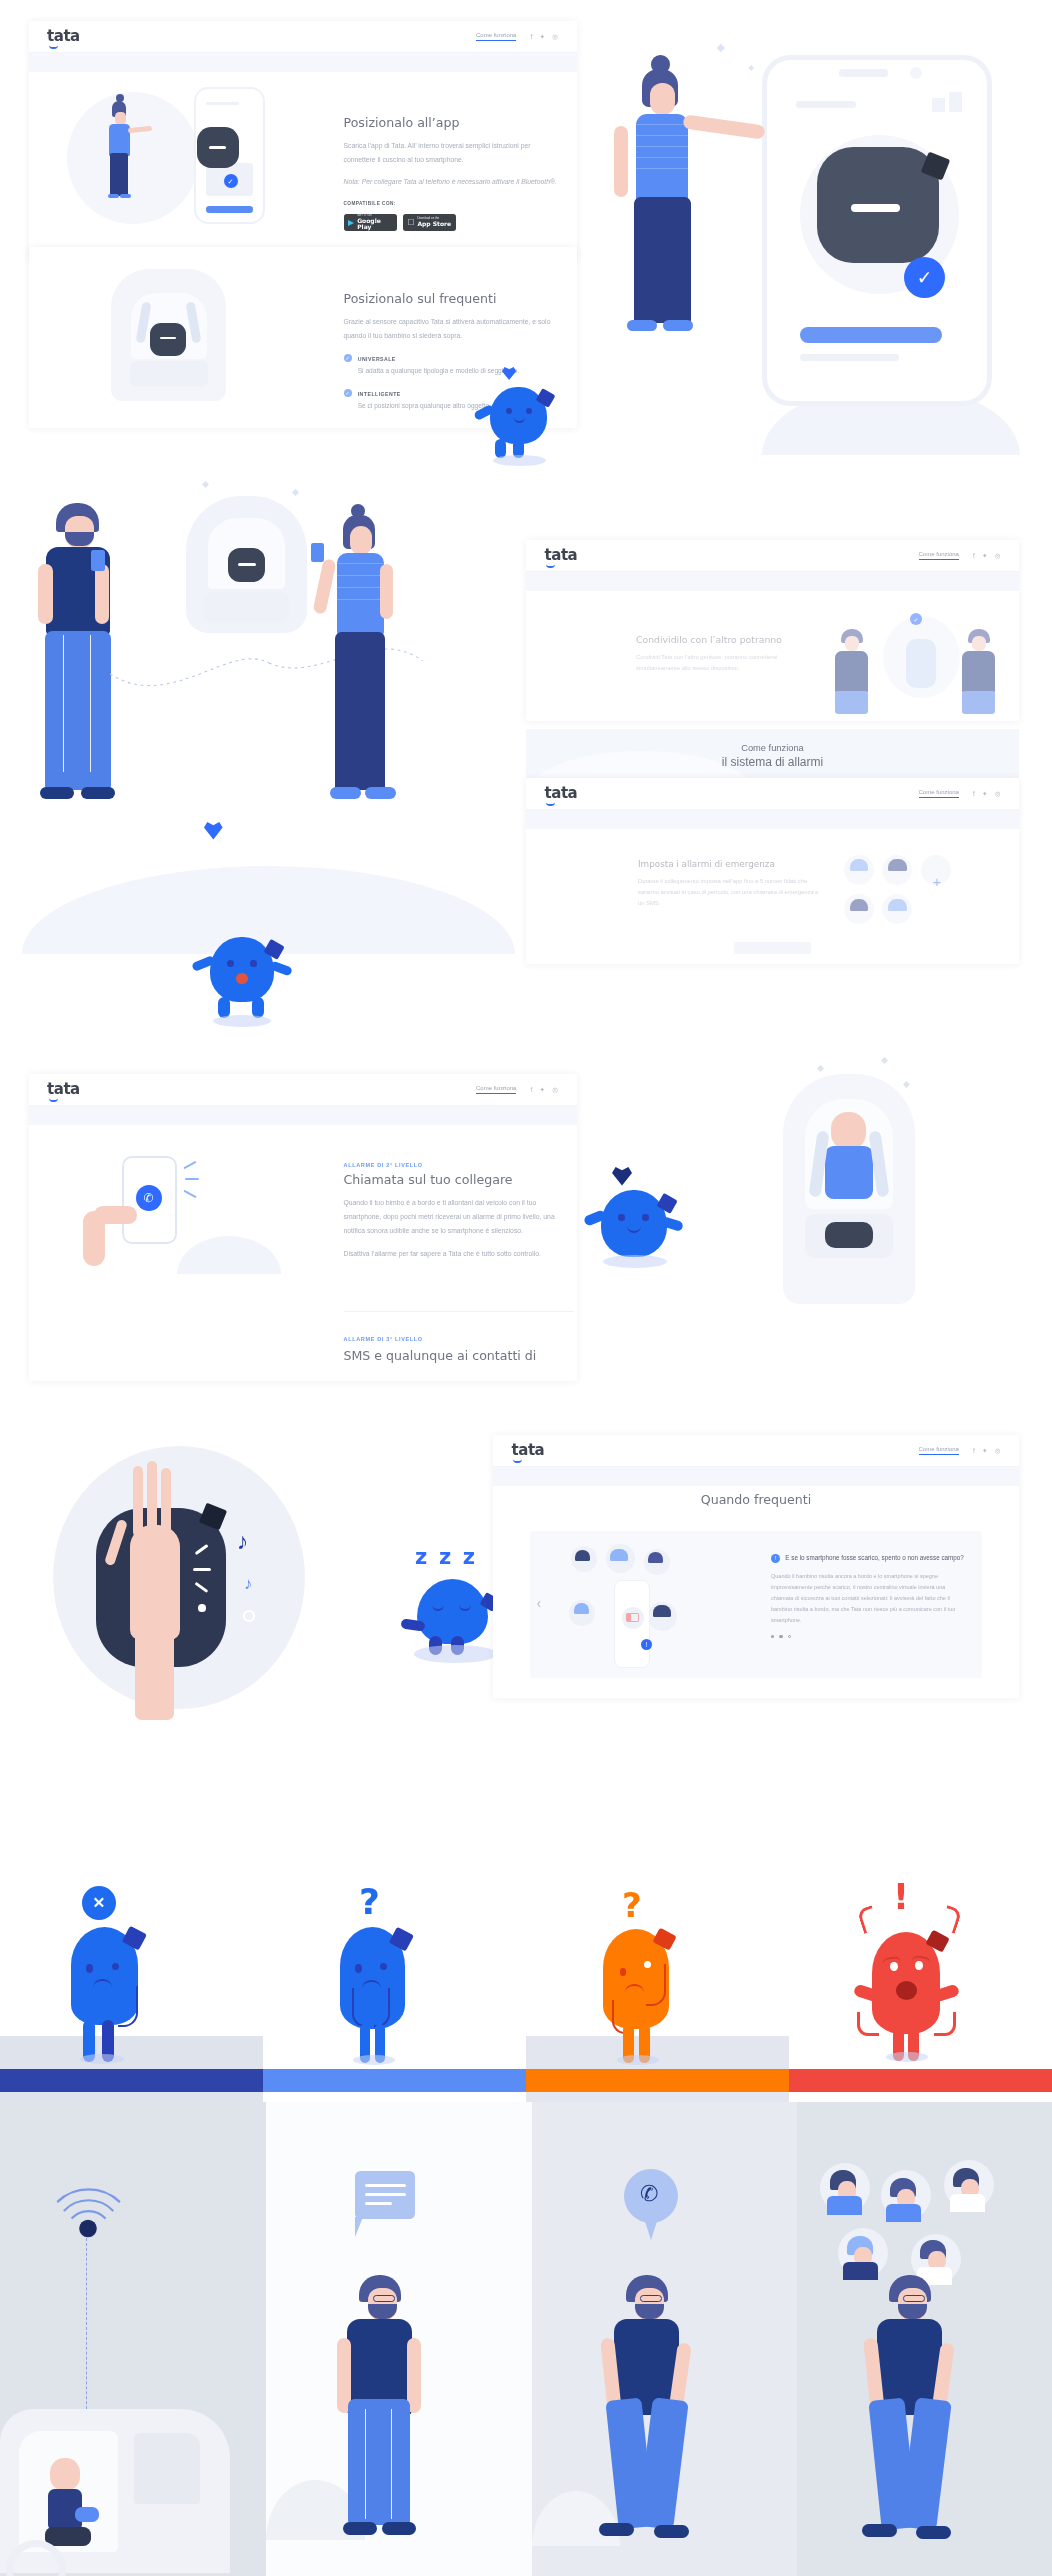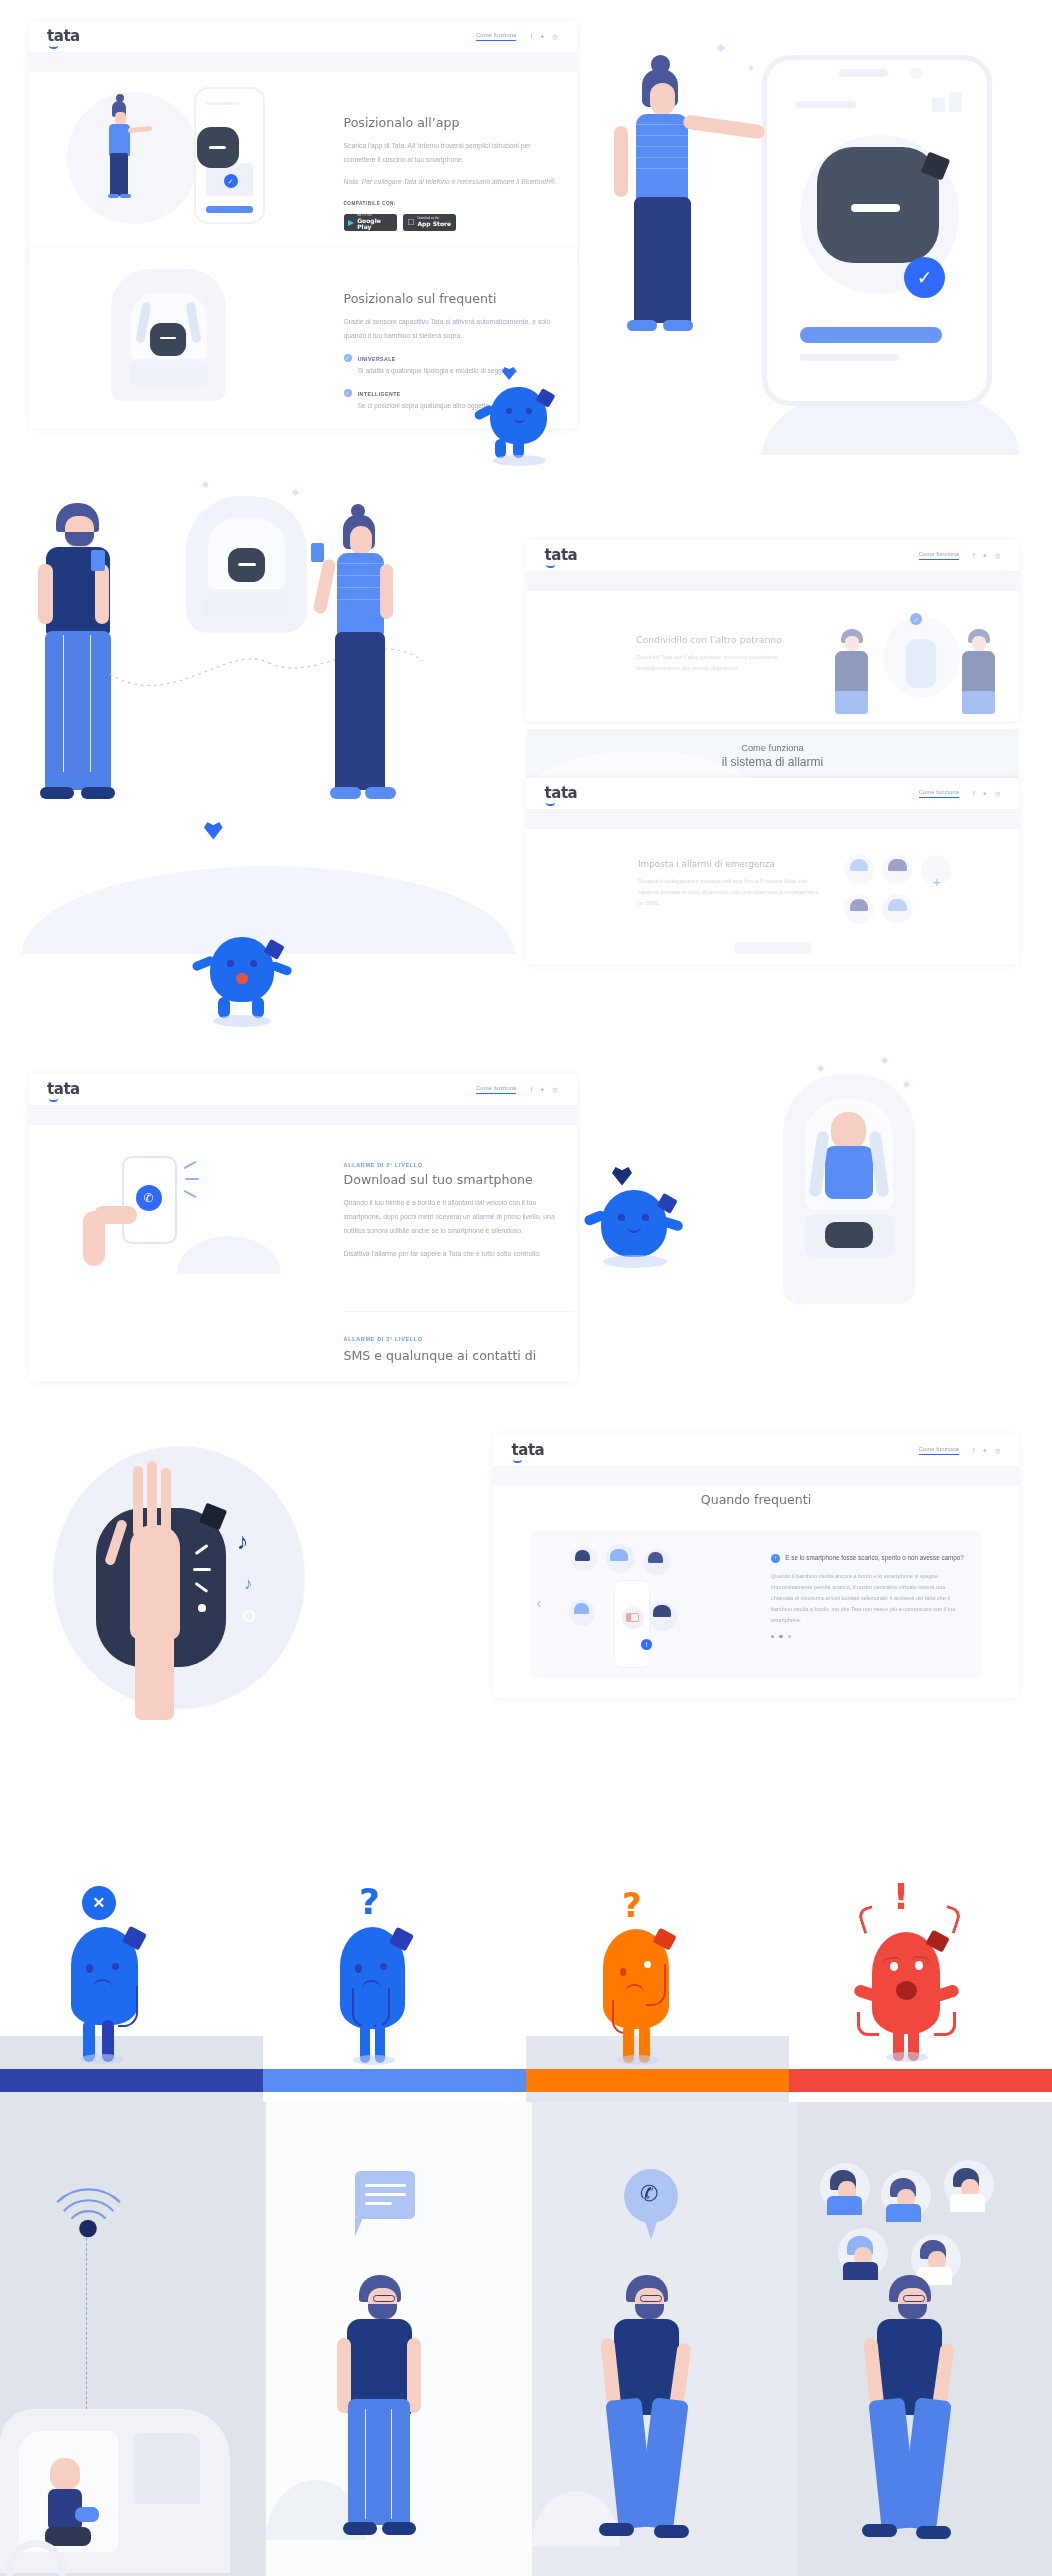--- a/index.html
+++ b/index.html
@@ -382,21 +382,21 @@
       <div class="abs" style="left:116px;top:24px;width:14.2px;height:2.2px;background:#8fb4f7;border-radius:1.1px;transform:rotate(-28deg);"></div>
       <div class="abs" style="left:118px;top:38px;width:14.2px;height:2.2px;background:#8fb4f7;border-radius:1.1px;"></div>
       <div class="abs" style="left:116px;top:53px;width:14.2px;height:2.2px;background:#8fb4f7;border-radius:1.1px;transform:rotate(28deg);"></div>
       <div class="abs skin" style="left:27px;top:66px;width:43px;height:17.5px;border-radius:8.8px;"></div>
       <div class="abs skin" style="left:16.4px;top:71px;width:22px;height:55px;border-radius:11px;"></div>
       <div class="abs hill" style="left:110px;top:96px;width:104px;height:38px;background:#f1f4fb;"></div>
     </div>
 
     <div class="abs" style="left:315px; top:88px; width:230px;">
       <div class="kicker">ALLARME DI 2° LIVELLO</div>
-      <h2 class="sec" style="font-size:12.6px;margin-top:4.4px;">Download sul tuo smartphone</h2>
+      <h2 class="sec" style="font-size:12.6px;margin-top:4.4px;">Chiamata sul tuo collegare</h2>
       <p class="body-txt" style="margin-top:8.8px;">Quando il tuo bimbo è a bordo e ti allontani dal veicolo con il tuo smartphone, dopo pochi metri riceverai un allarme di primo livello, una notifica sonora udibile anche se lo smartphone è silenzioso.</p>
       <p class="body-txt" style="margin-top:8.8px;">Disattiva l’allarme per far sapere a Tata che è tutto sotto controllo.</p>
     </div>
     <div class="abs" style="left:315px;top:237px;width:230px;height:0.5px;background:#eef1f6;"></div>
     <div class="abs" style="left:315px; top:262px; width:230px;">
       <div class="kicker">ALLARME DI 3° LIVELLO</div>
       <h2 class="sec" style="font-size:12.6px;margin-top:5.5px;">SMS e qualunque ai contatti di</h2>
     </div>
   </div>
 
@@ -440,20 +440,31 @@
     <div class="abs skin" style="left:94px;top:15.3px;width:10.4px;height:76px;border-radius:5.5px;"></div>
     <div class="abs skin" style="left:108px;top:22px;width:10.4px;height:69px;border-radius:5.5px;"></div>
     <div class="abs skin" style="left:58px;top:73px;width:10px;height:47px;border-radius:5px;transform:rotate(18deg);"></div>
     <div class="abs skin" style="left:82px;top:181px;width:39px;height:93px;border-radius:6.6px;"></div>
 
     <div class="abs" style="left:184px;top:82px;font-size:23px;color:#1f3a9e;">♪</div>
     <div class="abs" style="left:191px;top:128px;font-size:16.4px;color:#5a8cf5;">♪</div>
     <div class="abs" style="left:190px;top:164px;width:12px;height:12px;border:2.2px solid #fff;border-radius:50%;"></div>
   </div>
 
+  <div class="mascot" style="left:395px; top:1545px; width:126px; height:132px;">
+    <div class="abs" style="left:20px;top:0;font-family:'DejaVu Sans',sans-serif;font-weight:700;font-size:21px;color:#2f6bff;letter-spacing:2.2px;">z z z</div>
+    <div class="mb" style="left:22px;top:34px;width:71px;height:65px;background:#1f6bf0;border-radius:50% 50% 40% 40% / 58% 58% 42% 42%;"></div>
+    <div class="abs" style="left:87px;top:50px;width:15.3px;height:14.2px;background:#2740b8;transform:rotate(30deg);border-radius:2.2px;"></div>
+    <div class="abs" style="left:37px;top:59px;width:12px;height:6.6px;border-bottom:2.7px solid #2740b8;border-radius:0 0 7.7px 7.7px;"></div>
+    <div class="abs" style="left:64px;top:59px;width:12px;height:6.6px;border-bottom:2.7px solid #2740b8;border-radius:0 0 7.7px 7.7px;"></div>
+    <div class="abs" style="left:5.5px;top:75px;width:24px;height:10px;background:#2740b8;border-radius:5px;transform:rotate(8deg);"></div>
+    <div class="abs" style="left:34px;top:91px;width:13px;height:18.6px;background:#2740b8;border-radius:6.6px;"></div>
+    <div class="abs" style="left:56px;top:91px;width:13px;height:18.6px;background:#2740b8;border-radius:6.6px;"></div>
+    <div class="shadow" style="left:18.6px;top:100px;width:83px;height:17.5px;"></div>
+  </div>
 
   <div class="browser" style="left:493px; top:1435px; width:526px; height:263px;">
     <div class="bnav">
       <div class="logo">
         <span>tata</span>
         <span class="smile"></span>
       </div>
       <div class="bnav-sp"></div>
       <div class="bnav-links">
         <span class="lk active">Come funziona</span>

